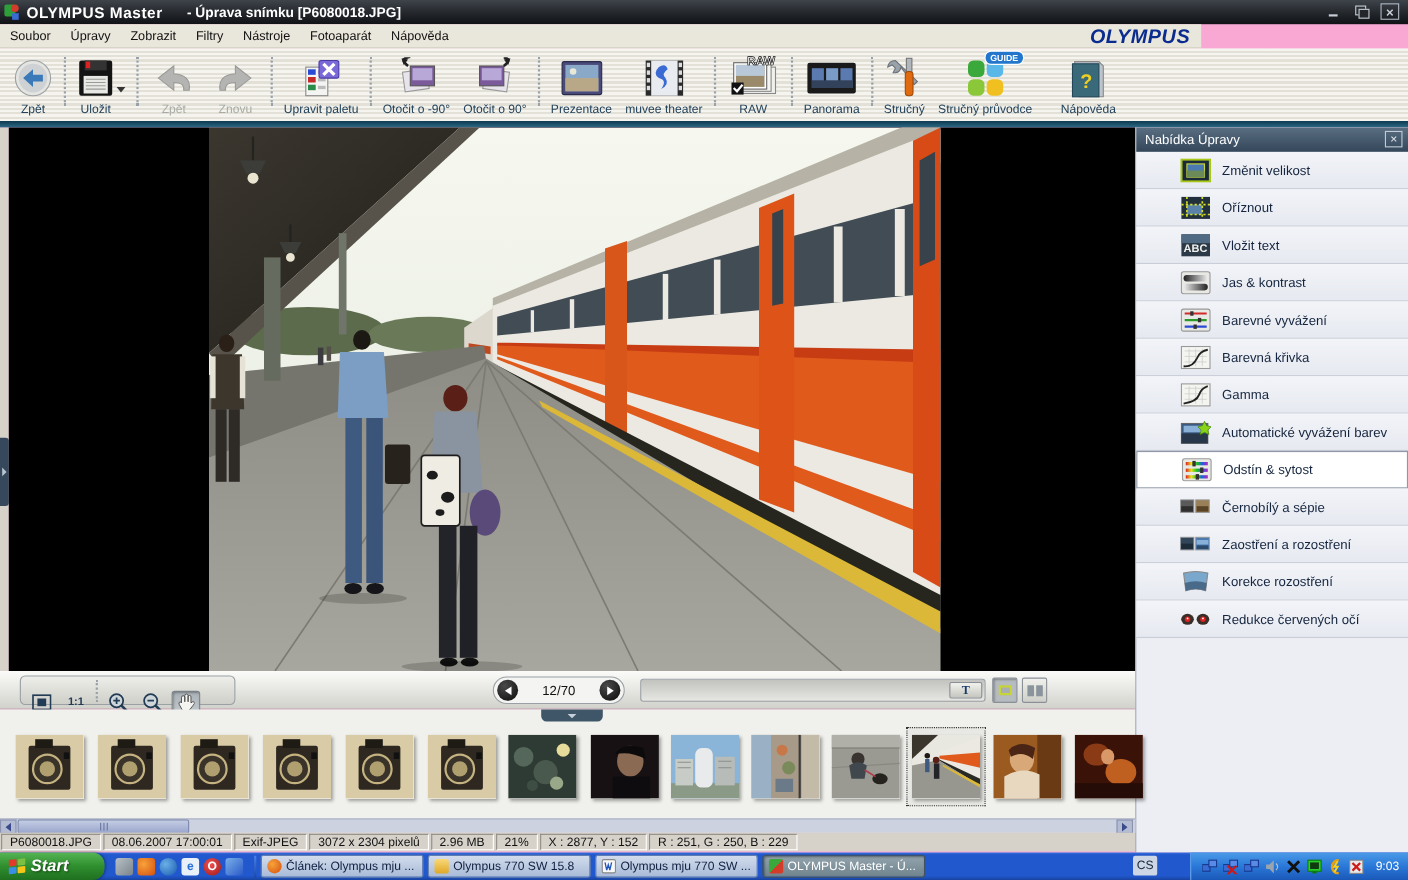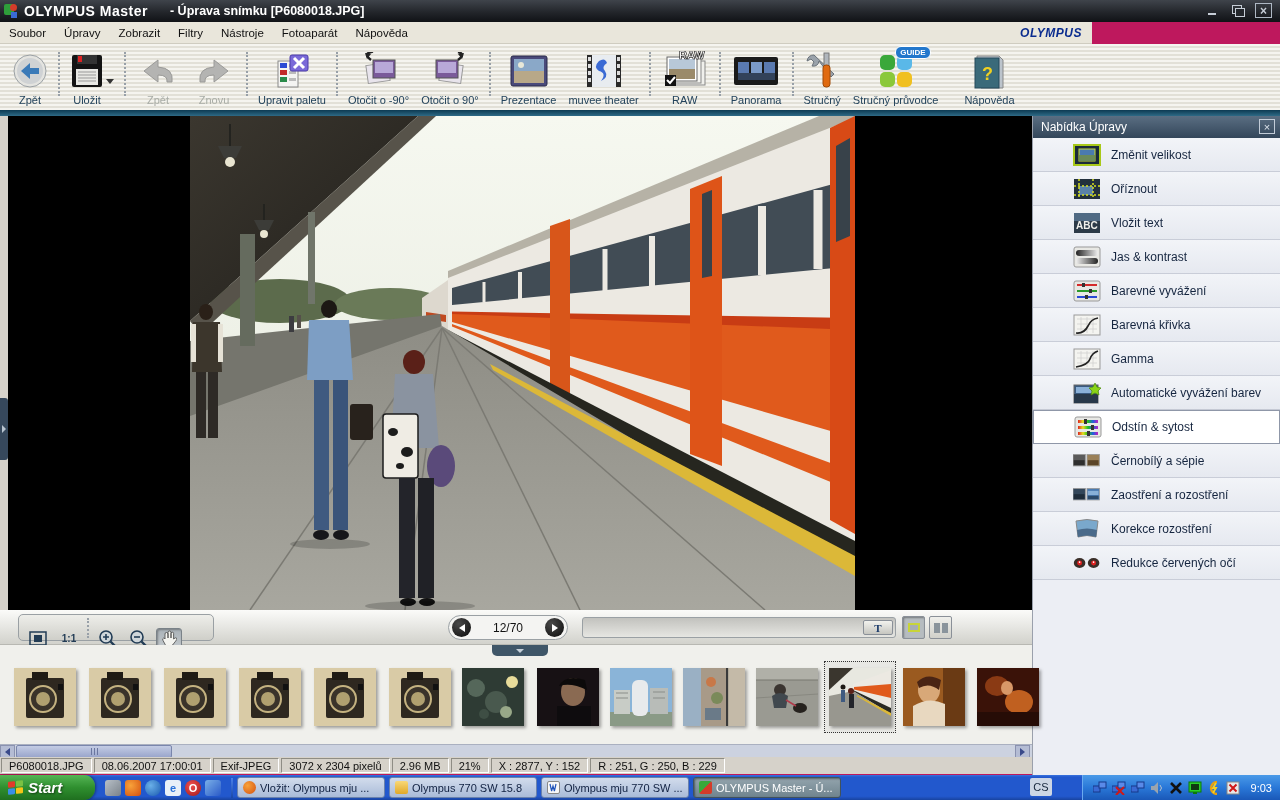--- a/index.html
+++ b/index.html
@@ -1,17 +1,17 @@
 <!DOCTYPE html>
 <html><head>
 <meta charset="utf-8">
 <style>
   * { margin:0; padding:0; box-sizing:border-box; }
   html,body { width:1280px; height:800px; overflow:hidden; font-family:"Liberation Sans",sans-serif; }
-  .screen { position:relative; width:1280px; height:800px; background:#be185d; }
+  .screen { position:relative; width:1280px; height:800px; background:#f9a8d4; }
 
   
   .titlebar { position:absolute; left:0; top:0; width:1280px; height:22px;
     background:linear-gradient(180deg,#3f444b 0%,#23262b 55%,#101216 100%);
     display:flex; align-items:center; color:#fff; }
   .appicon { width:15px; height:15px; margin:0 5px 0 4px; position:relative; }
   .appicon .g1{position:absolute;left:0;top:2;width:10px;height:11px;background:#2e9e3a;border-radius:2px;}
   .appicon .g2{position:absolute;left:6px;top:0;width:7px;height:7px;background:#d43c2a;border-radius:50%;}
   .appicon .g3{position:absolute;left:7px;top:8px;width:6px;height:6px;background:#3a6ad4;}
   .apptitle { font-size:14px; font-weight:bold; letter-spacing:0.5px; }
@@ -23,21 +23,21 @@
   .wbtn.rest { position:relative; }
   .wbtn.rest::before{content:""; position:absolute; left:3px; top:2px; width:8px; height:7px; border:1px solid #c6cdd6;}
   .wbtn.rest::after{content:""; position:absolute; left:6px; top:5px; width:8px; height:7px; border:1px solid #c6cdd6; background:#23262b;}
   .wbtn.close { border:1px solid #aeb8c4; font-size:12px; font-weight:bold; }
 
   
   .menubar { position:absolute; left:0; top:22px; width:1092px; height:22px;
     background:#e9e6db; border-bottom:1px solid #cfccc0; display:flex; align-items:center; }
   .menuitem { font-size:11.5px; color:#111; padding:0 9px; }
   .brand { position:absolute; right:6px; top:1px; text-align:center; }
-  .brand .word { font-size:12px; font-weight:800; color:#0a2c8f; letter-spacing:0.5px; font-style:italic; }
+  .brand .word { font-size:18px; font-weight:800; color:#0a2c8f; letter-spacing:0.5px; font-style:italic; }
   .brand .bar { height:3px; background:#f0c020; margin-top:0px; width:72px; margin-left:4px; }
 
   
   .toolbar { position:absolute; left:0; top:44px; width:1280px; height:66px;
     background:repeating-linear-gradient(180deg,#f5f4ef 0 2px,#e2e0d7 2px 4px);
     display:flex; align-items:flex-start; padding-left:6px; }
   .tbtn { display:flex; flex-direction:column; align-items:center; justify-content:flex-end;
           height:64px; padding:4px 6px 2px 6px; }
   .tico { height:42px; display:flex; align-items:center; justify-content:center; position:relative; }
   .tlabel { font-size:11px; color:#23435c; margin-top:2px; white-space:nowrap; }
@@ -884,21 +884,21 @@
       <span class="ql" style="background:linear-gradient(135deg,#b8c0c8,#7a828a)"></span>
       <span class="ql" style="background:radial-gradient(circle at 35% 35%,#f8a23a,#d4500f)"></span>
       <span class="ql" style="background:radial-gradient(circle at 35% 35%,#6ab0e8,#1a5ab0);border-radius:50%"></span>
       <span class="ql" style="background:#e8f0f8;color:#2a72d8">e</span>
       <span class="ql" style="background:radial-gradient(circle at 40% 35%,#f05050,#a01818);border-radius:50%">O</span>
       <span class="ql" style="background:linear-gradient(135deg,#7ab0e8,#2a5ac8)"></span>
     </div>
     <div class="tsep2"></div>
     <div class="taskwin">
       <span class="twico" style="background:radial-gradient(circle at 35% 35%,#f8a23a,#d4500f);border-radius:50%"></span>
-      <span>Vložit: Olympus mju ...</span>
+      <span>Článek: Olympus mju ...</span>
     </div>
     <div class="taskwin">
       <span class="twico" style="background:linear-gradient(180deg,#f8d878,#e0a828)"></span>
       <span>Olympus 770 SW 15.8</span>
     </div>
     <div class="taskwin">
       <span class="twico" style="background:#f8f8f8;border:1px solid #888;display:flex;align-items:center;justify-content:center">
           <svg width="9" height="9" viewBox="0 0 9 9">
             <path d="M1 1 l1.6 7 1.4-5 1.4 5 1.6-7" stroke="#2255bb" stroke-width="1.2" fill="none"></path>
           </svg>

